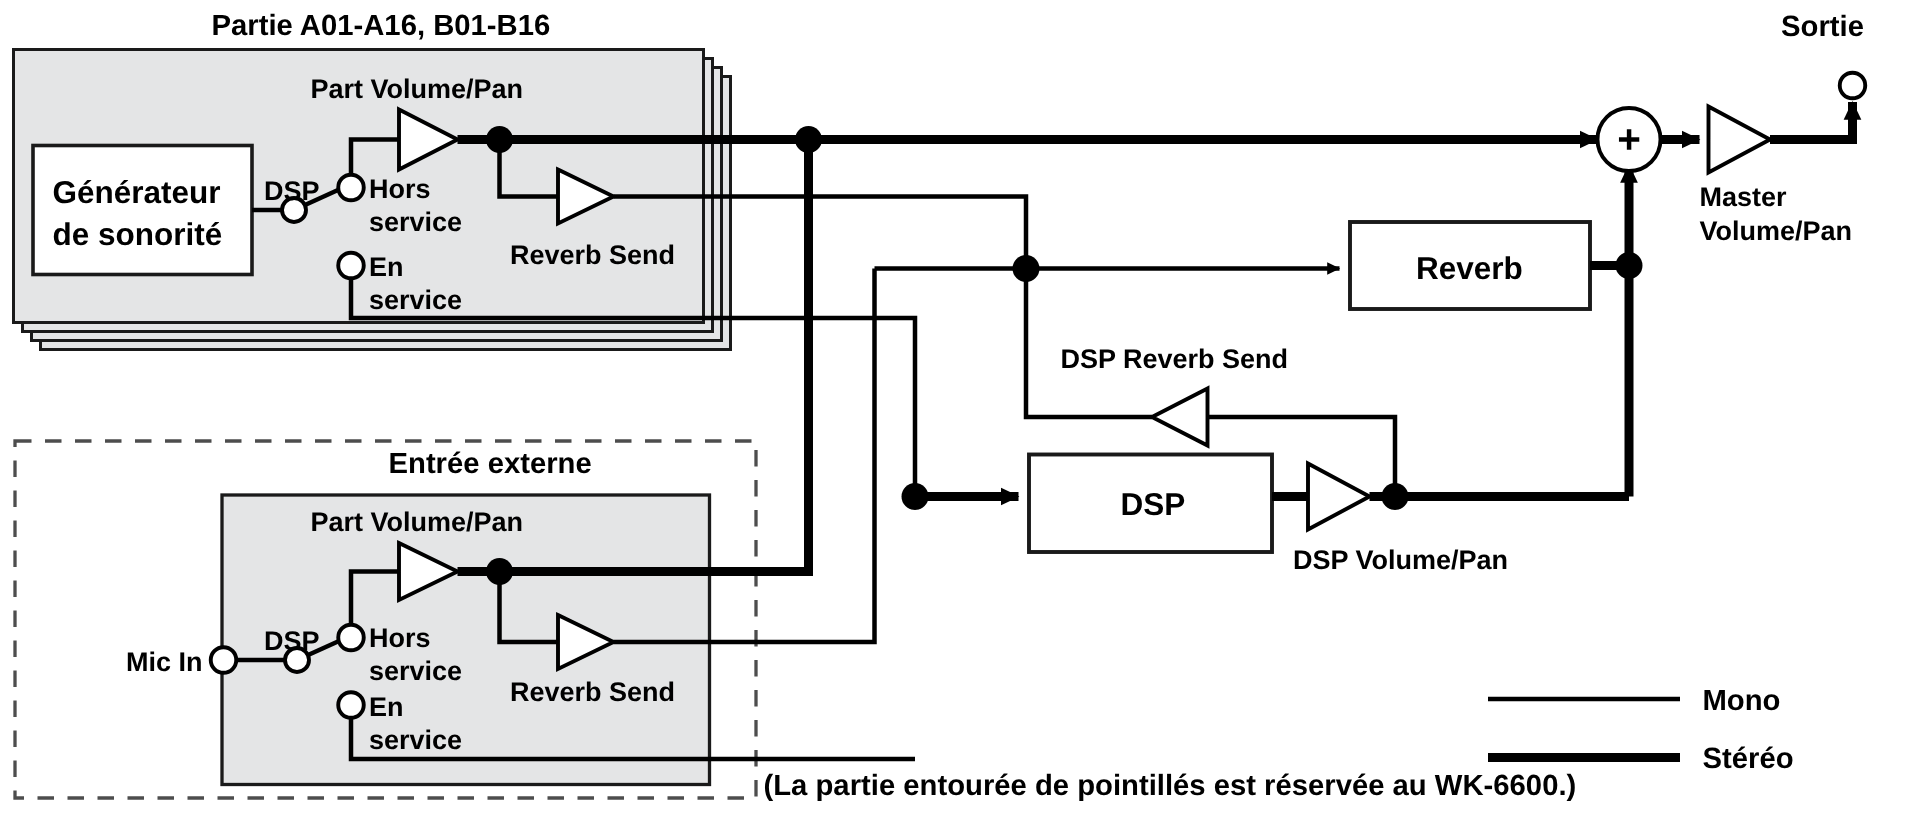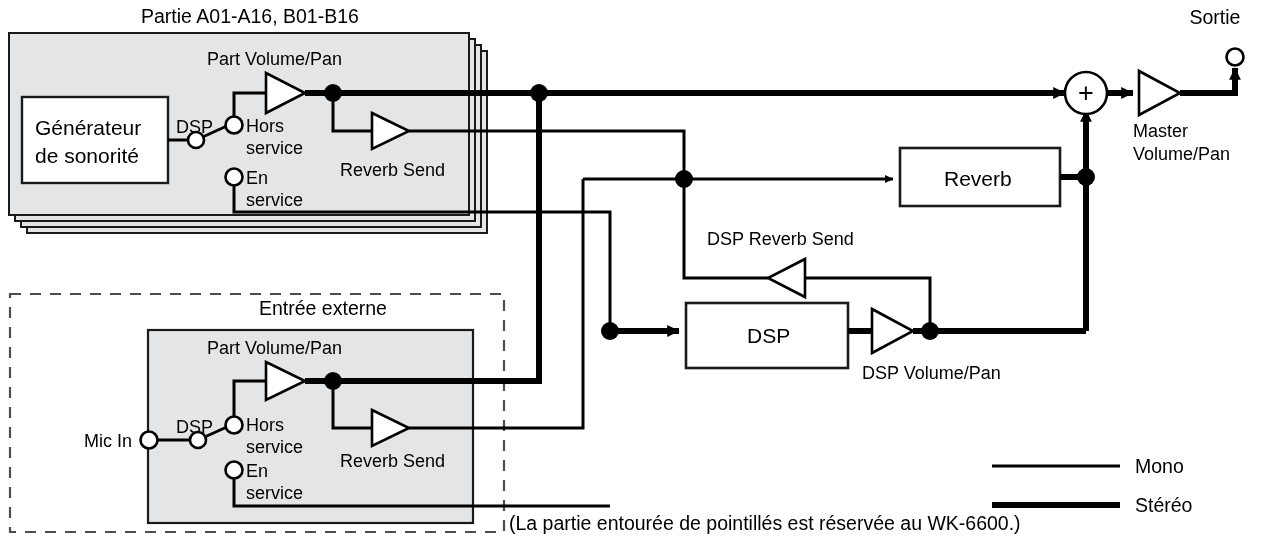--- a/index.html
+++ b/index.html
@@ -1,18 +1,18 @@
 <!DOCTYPE html>
 <html><head>
 <meta charset="utf-8">
 <style>
   html,body{margin:0;padding:0;background:#ffffff;}
   body{width:1271px;height:542px;overflow:hidden;
        font-family:"Liberation Sans","DejaVu Sans",sans-serif;}
-  #stage{position:relative;width:1271px;height:542px;}
+  #stage{position:relative;width:1271px;height:542px;font-weight:bold;}
   svg#diagram{position:absolute;left:0;top:0;width:1271px;height:542px;}
   .lbl{font-family:"Liberation Sans","DejaVu Sans",sans-serif;fill:#000;}
   .t20{font-size:19.5px;}
   .t18{font-size:18px;}
   .t21{font-size:21px;}
   text{white-space:pre;}
 </style>
 </head>
 <body>
 

